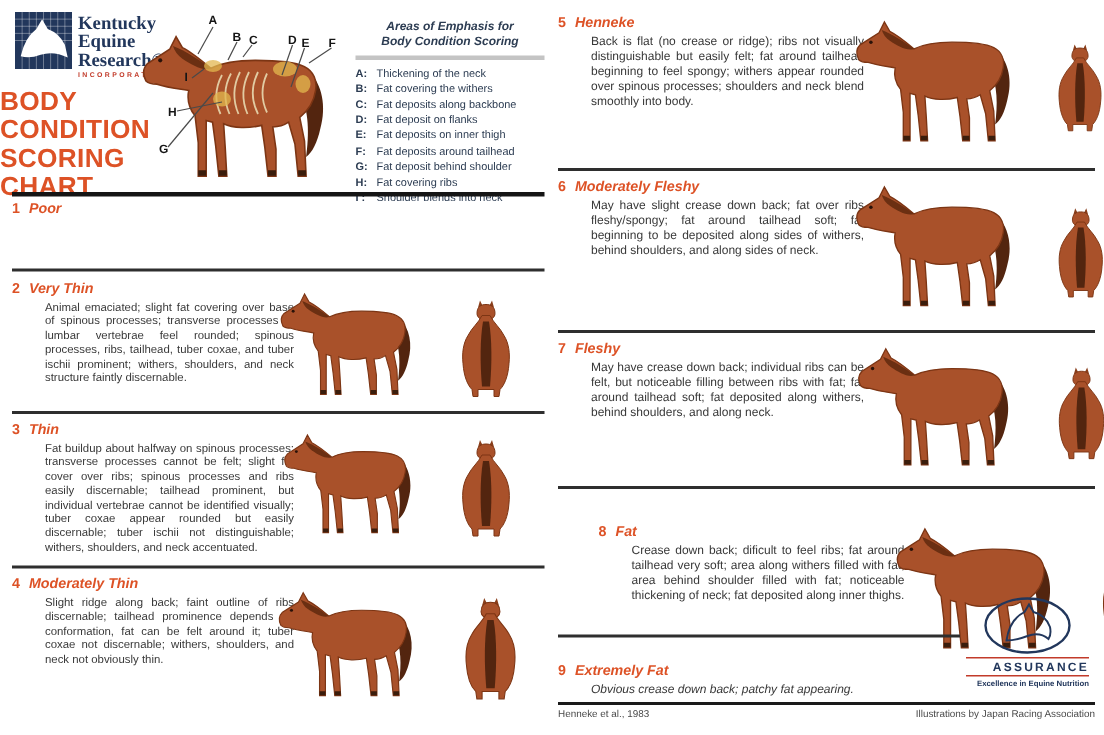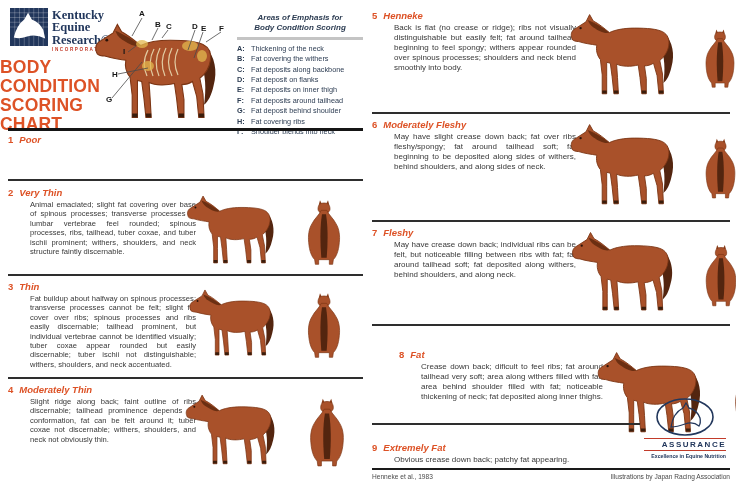--- a/index.html
+++ b/index.html
@@ -265,21 +265,21 @@
       </svg>
     <svg width="42" height="84">
         <use href="#horse-rear" width="42" height="84"></use>
       </svg>
   </div>
 </div>
 <div class="abs rule" style="left:372px;top:423px;width:268px;"></div>
 
 <div class="abs col-r" style="left:372px;top:430px;width:268px;margin-top:12px;">
   <div class="sec-head"><span class="sec-num">9</span><span class="sec-ttl">Extremely Fat</span></div>
-  <p class="desc" style="width:244px;">Obvious crease down back; patchy fat appearing.</p>
+  <p class="desc" style="width:244px;font-style:italic;">Obvious crease down back; patchy fat appearing.</p>
 </div>
 
 <div class="abs assurance">
   <svg width="60" height="40" viewBox="0 0 60 40" style="display:block;margin:0 auto;">
     <ellipse cx="30" cy="20" rx="28" ry="18" fill="none" stroke="#22375c" stroke-width="1.6"></ellipse>
     <path d="M16,30 Q18,16 28,11 L31,6 L34,11 Q42,13 45,21 Q46,26 44,29 Q38,24 30,27 Q22,30 16,30 Z" fill="none" stroke="#22375c" stroke-width="1.3"></path>
   </svg>
   <div class="assurance-name">ASSURANCE</div>
   <div class="assurance-tag">Excellence in Equine Nutrition</div>
 </div>

